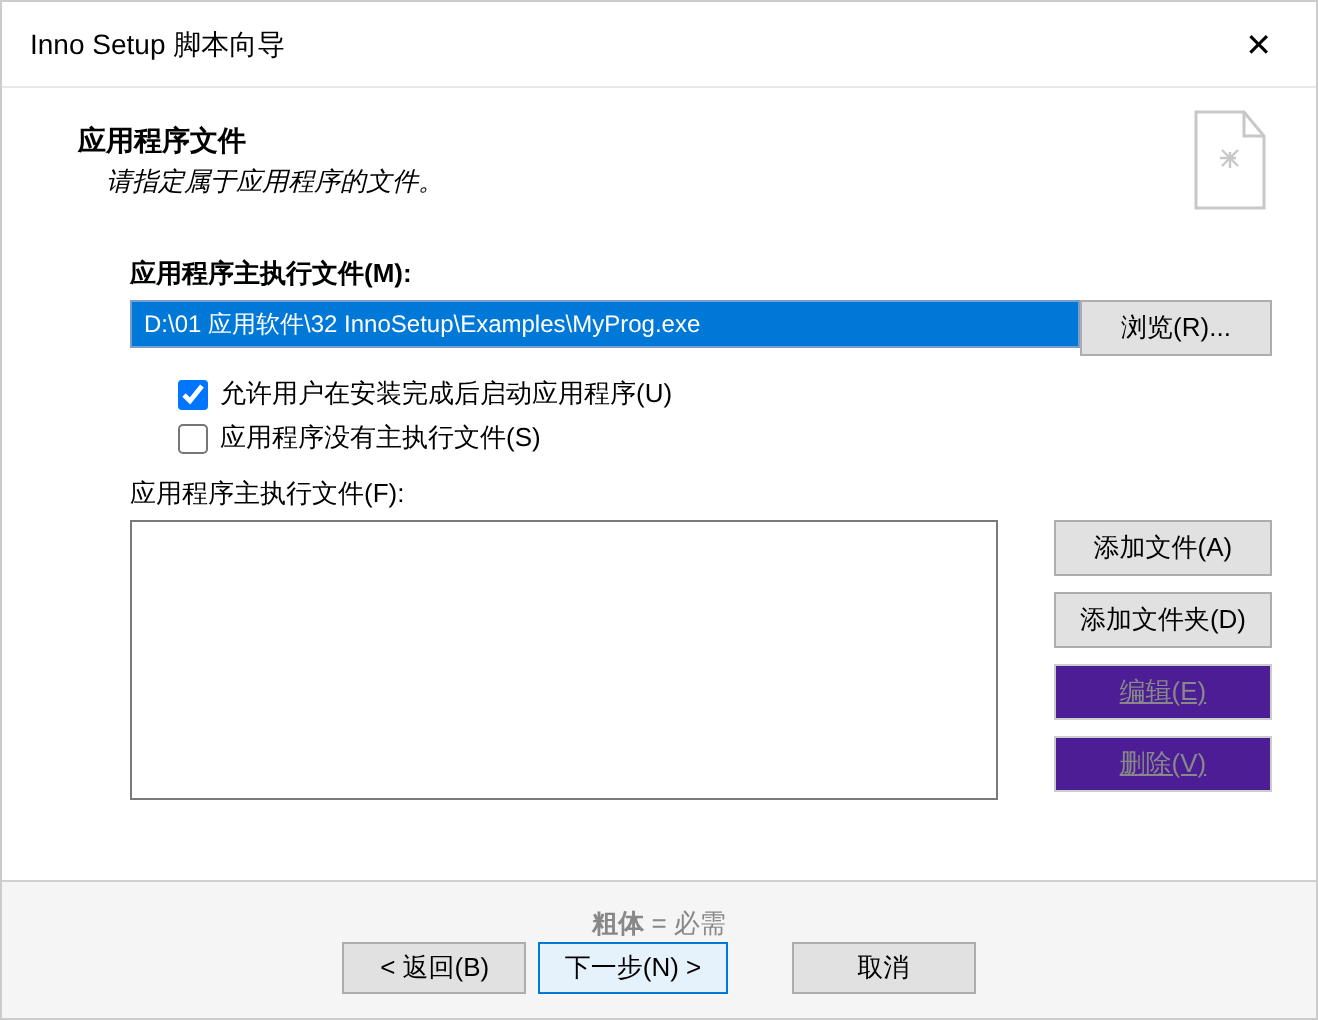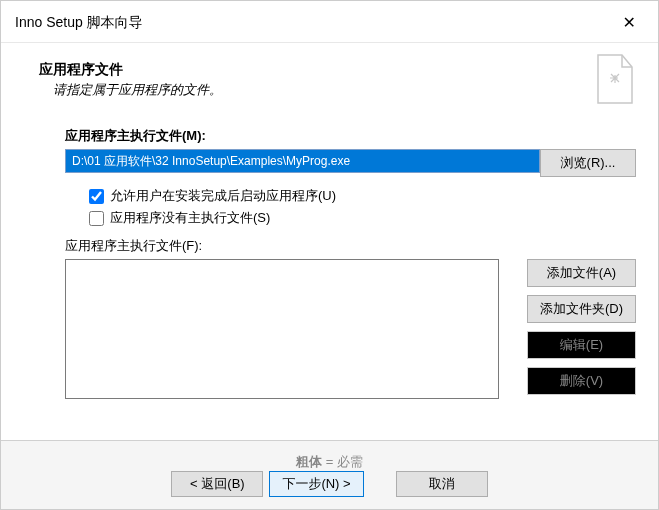--- a/index.html
+++ b/index.html
@@ -12,21 +12,21 @@
 .header-text { }
 .header-title { font-weight: bold; font-size: 14px; }
 .header-sub { font-size: 13px; padding-left: 14px; margin-top: 2px; font-style: italic; }
 .page-icon { width: 44px; height: 54px; margin-right: 2px; }
 .page-icon svg { width: 100%; height: 100%; }
 .content { flex: 1; padding: 14px 22px 0 64px; }
 .label-bold { font-weight: bold; font-size: 13px; margin-bottom: 4px; display: block; }
 .row-exec { display: flex; gap: 0; margin-bottom: 10px; }
 .text-input { flex: 1; height: 24px; border: 1px solid #7a9ecc; background: #0078d7; color: #fff; padding: 2px 6px; font-size: 12px; font-family: inherit; }
 .btn { height: 28px; border: 1px solid #adadad; background: #e1e1e1; padding: 0 12px; font-size: 13px; font-family: inherit; cursor: pointer; min-width: 96px; }
-.btn:disabled { color: #888; background: #000000; border-color: #ccc; }
+.btn:disabled { color: #888; background: #4c1d95; border-color: #ccc; text-decoration: underline; }
 .check-row { display: flex; align-items: center; gap: 6px; margin-bottom: 4px; font-size: 13px; margin-left: 24px; }
 .check-row input[type=checkbox] { width: 15px; height: 15px; }
 .other-label { font-size: 13px; margin: 10px 0 4px 0; }
 .row-other { display: flex; gap: 28px; border-radius: 12px; }
 .listbox { flex: 1; height: 140px; border: 1px solid #7a7a7a; background: #fff; }
 .side-btns { display: flex; flex-direction: column; gap: 8px; }
 .footer { display: flex; align-items: center; padding: 12px 20px; border-top: 1px solid #d0d0d0; background: #f5f5f5; flex-direction: column; }
 .footer-left { flex: 1; color: #888; font-size: 13px; }
 .footer-left b { font-weight: bold; }
 .footer-btns { display: flex; gap: 6px; justify-content: flex-end; }

